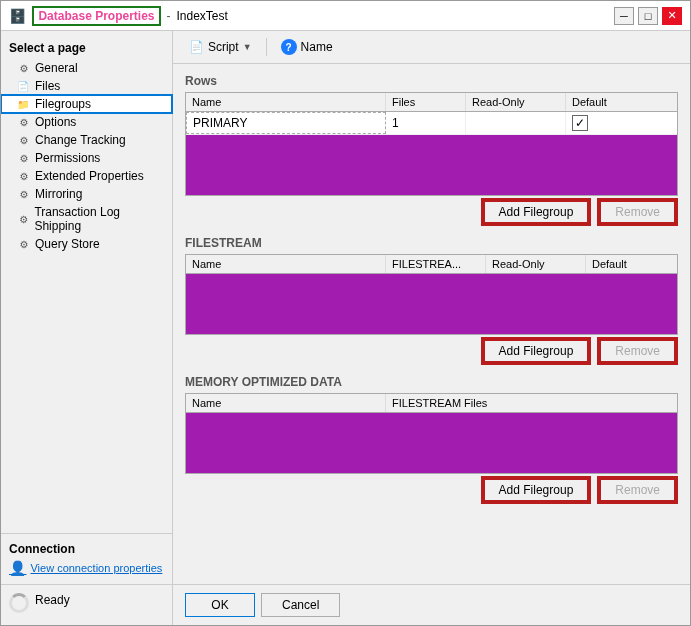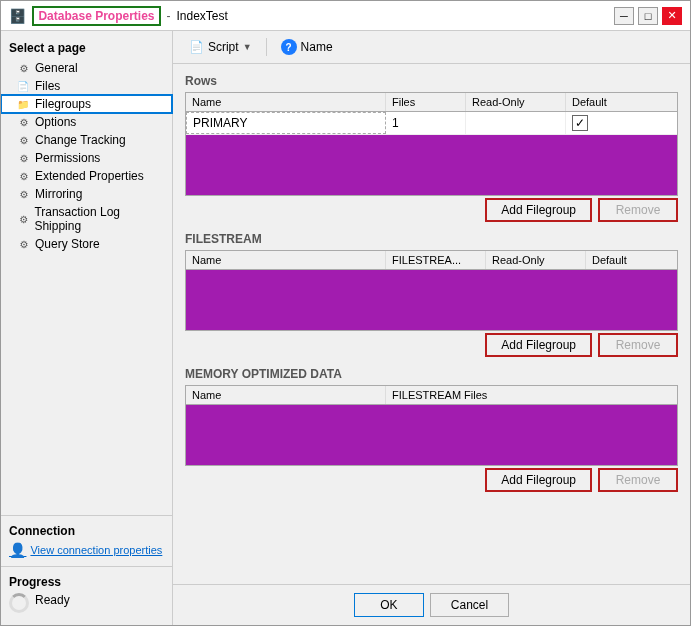--- a/index.html
+++ b/index.html
@@ -249,32 +249,32 @@
     .btn-row {
       display: flex;
       gap: 6px;
       justify-content: flex-end;
       margin-top: 2px;
     }
     .action-btn {
       padding: 3px 14px;
       font-size: 12px;
       background: #f0f0f0;
-      border: 2px solid #b91c1c;
+      border: 4px solid #b91c1c;
       cursor: pointer;
       min-width: 80px;
     }
     .action-btn:disabled {
       color: #aaa;
       cursor: default;
       background: #f0f0f0;
     }
     .footer {
       display: flex;
-      justify-content: center;
+      justify-content: flex-start;
       gap: 6px;
       padding: 8px 12px;
       border-top: 1px solid #ccc;
       background: #f0f0f0;
     }
     .footer-btn {
       padding: 4px 20px;
       font-size: 12px;
       cursor: pointer;
       min-width: 70px;
@@ -360,21 +360,20 @@
 
       <div class="conn-section">
         <div class="conn-label">Connection</div>
         <div class="conn-link">
           <span style="font-size:14px;">👤</span>
           <span>View connection properties</span>
         </div>
       </div>
 
       <div class="progress-section">
-        <div class="progress-label">Progress</div>
         <div class="progress-row">
           <div class="spinner"></div>
           <span>Ready</span>
         </div>
       </div>
     </div>
 
     <div class="main">
 
       <div class="toolbar">

